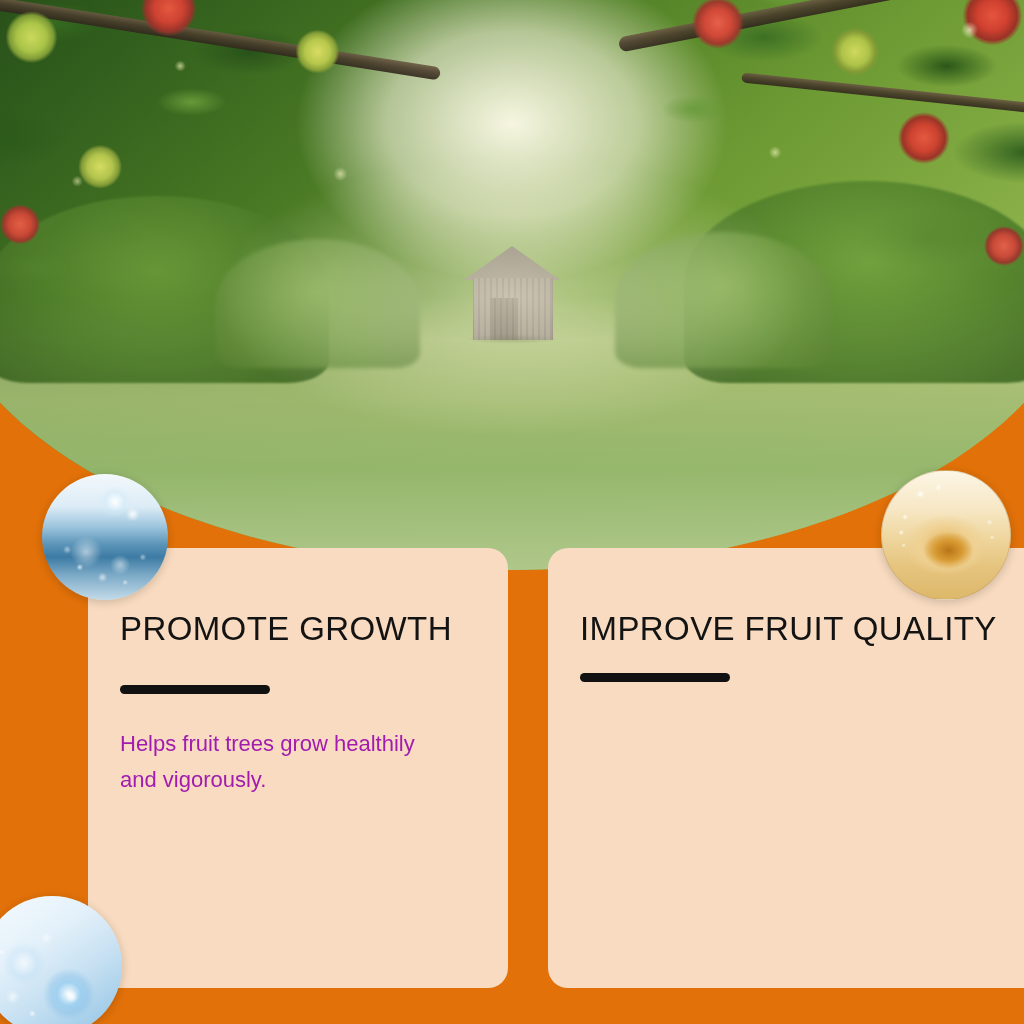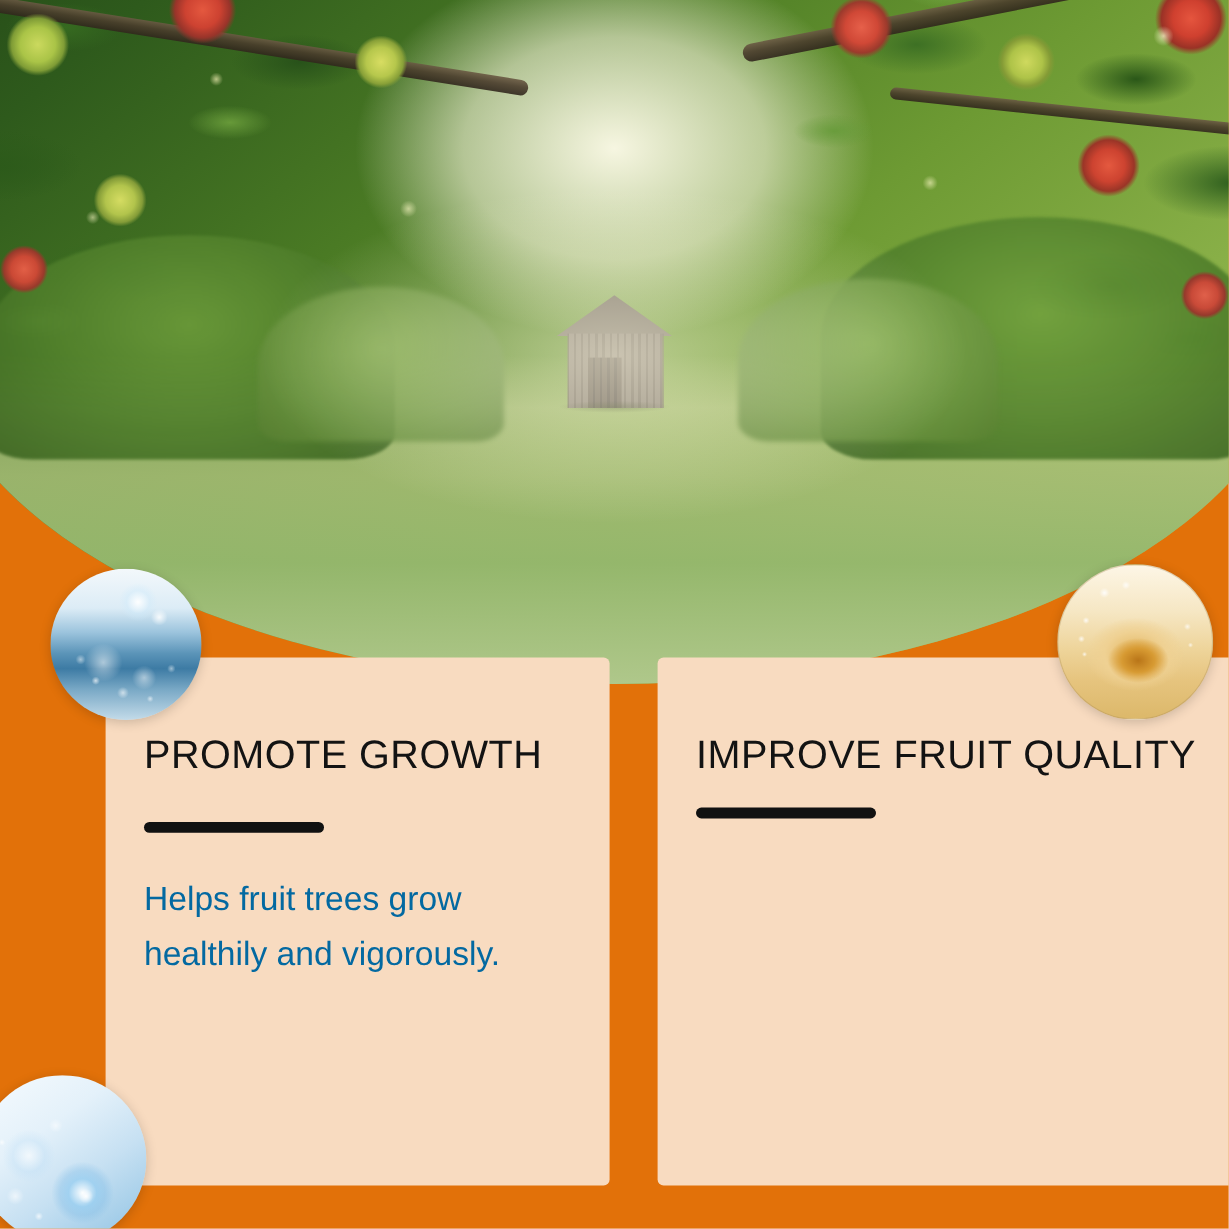--- a/index.html
+++ b/index.html
@@ -296,21 +296,21 @@
       radial-gradient(circle 5px at 36% 84%, rgba(255,255,255,.7) 0%, rgba(255,255,255,0) 70%),
       radial-gradient(circle 4px at 14% 40%, rgba(255,255,255,.7) 0%, rgba(255,255,255,0) 70%);
   }
 
   
   .card {
     position: absolute;
     top: 548px;
     height: 440px;
     background: #F8DBC0;
-    border-radius: 5px;
+    border-radius: 20px;
     z-index: 3;
     box-sizing: border-box;
     padding: 62px 30px 0 32px;
   }
   .card-left  { left: 88px;  width: 420px; }
   .card-right { left: 548px; width: 504px; }
 
   .card-title {
     margin: 0;
     font-size: 33px;
@@ -323,23 +323,23 @@
   .card-rule {
     width: 150px;
     height: 9px;
     background: #111111;
     border-radius: 6px;
     margin-top: 36px;
   }
   .card-right .card-rule { margin-top: 24px; }
   .card-body {
     margin: 32px 0 0 0;
-    font-size: 28px;
+    font-size: 22px;
     line-height: 1.66;
-    color: #0369a1;
+    color: #a21caf;
     max-width: 330px;
   }
 </style>
 </head>
 <body>
 
 <div id="poster">
 
   <div class="photo-arc">
     <div class="photo-inner"></div>

